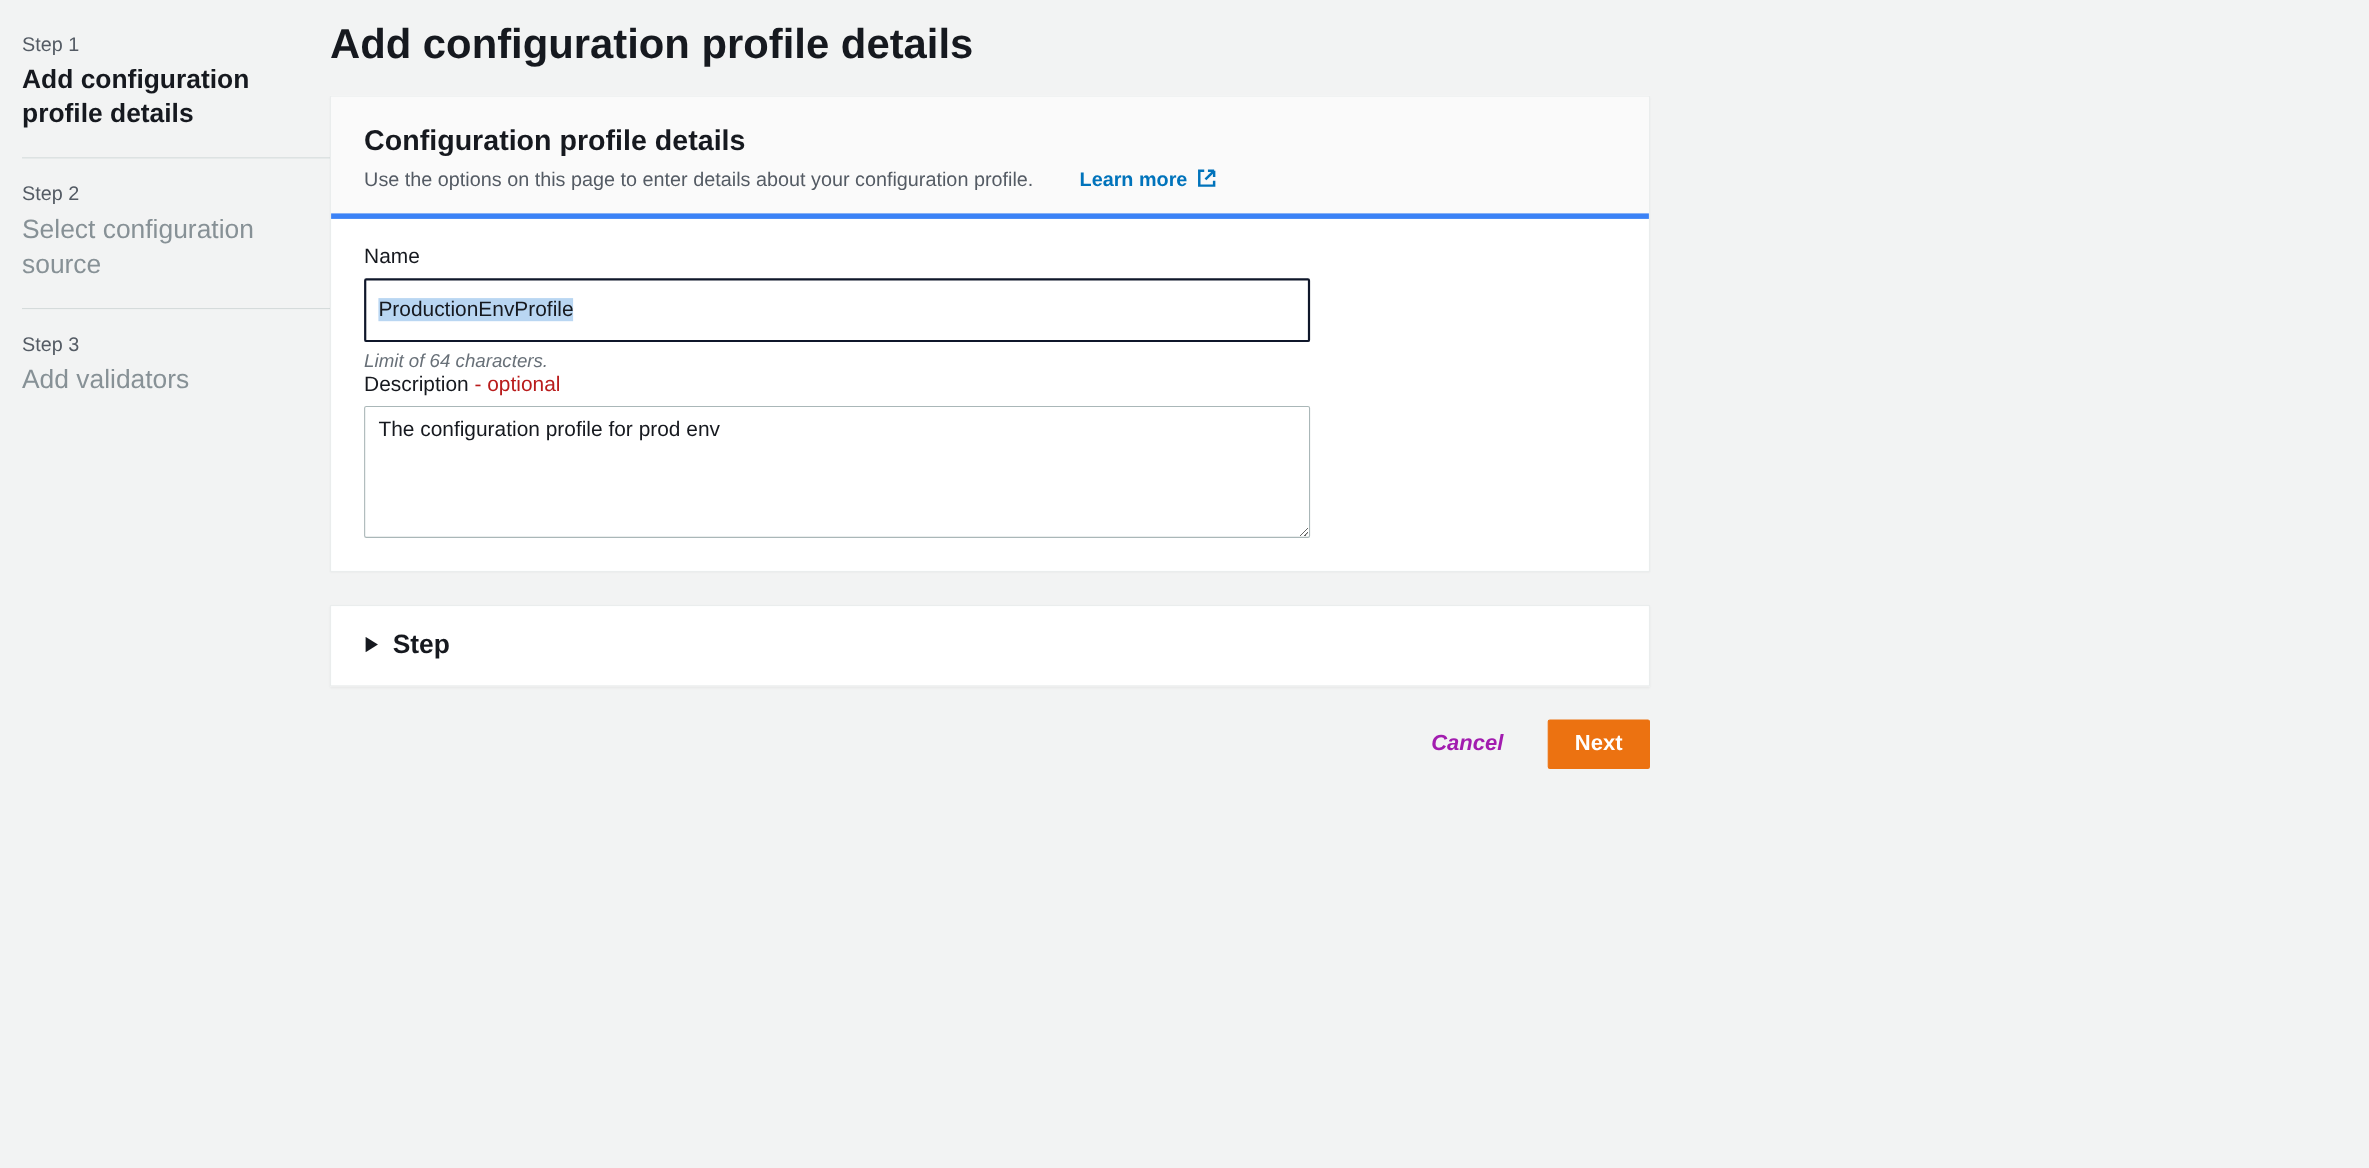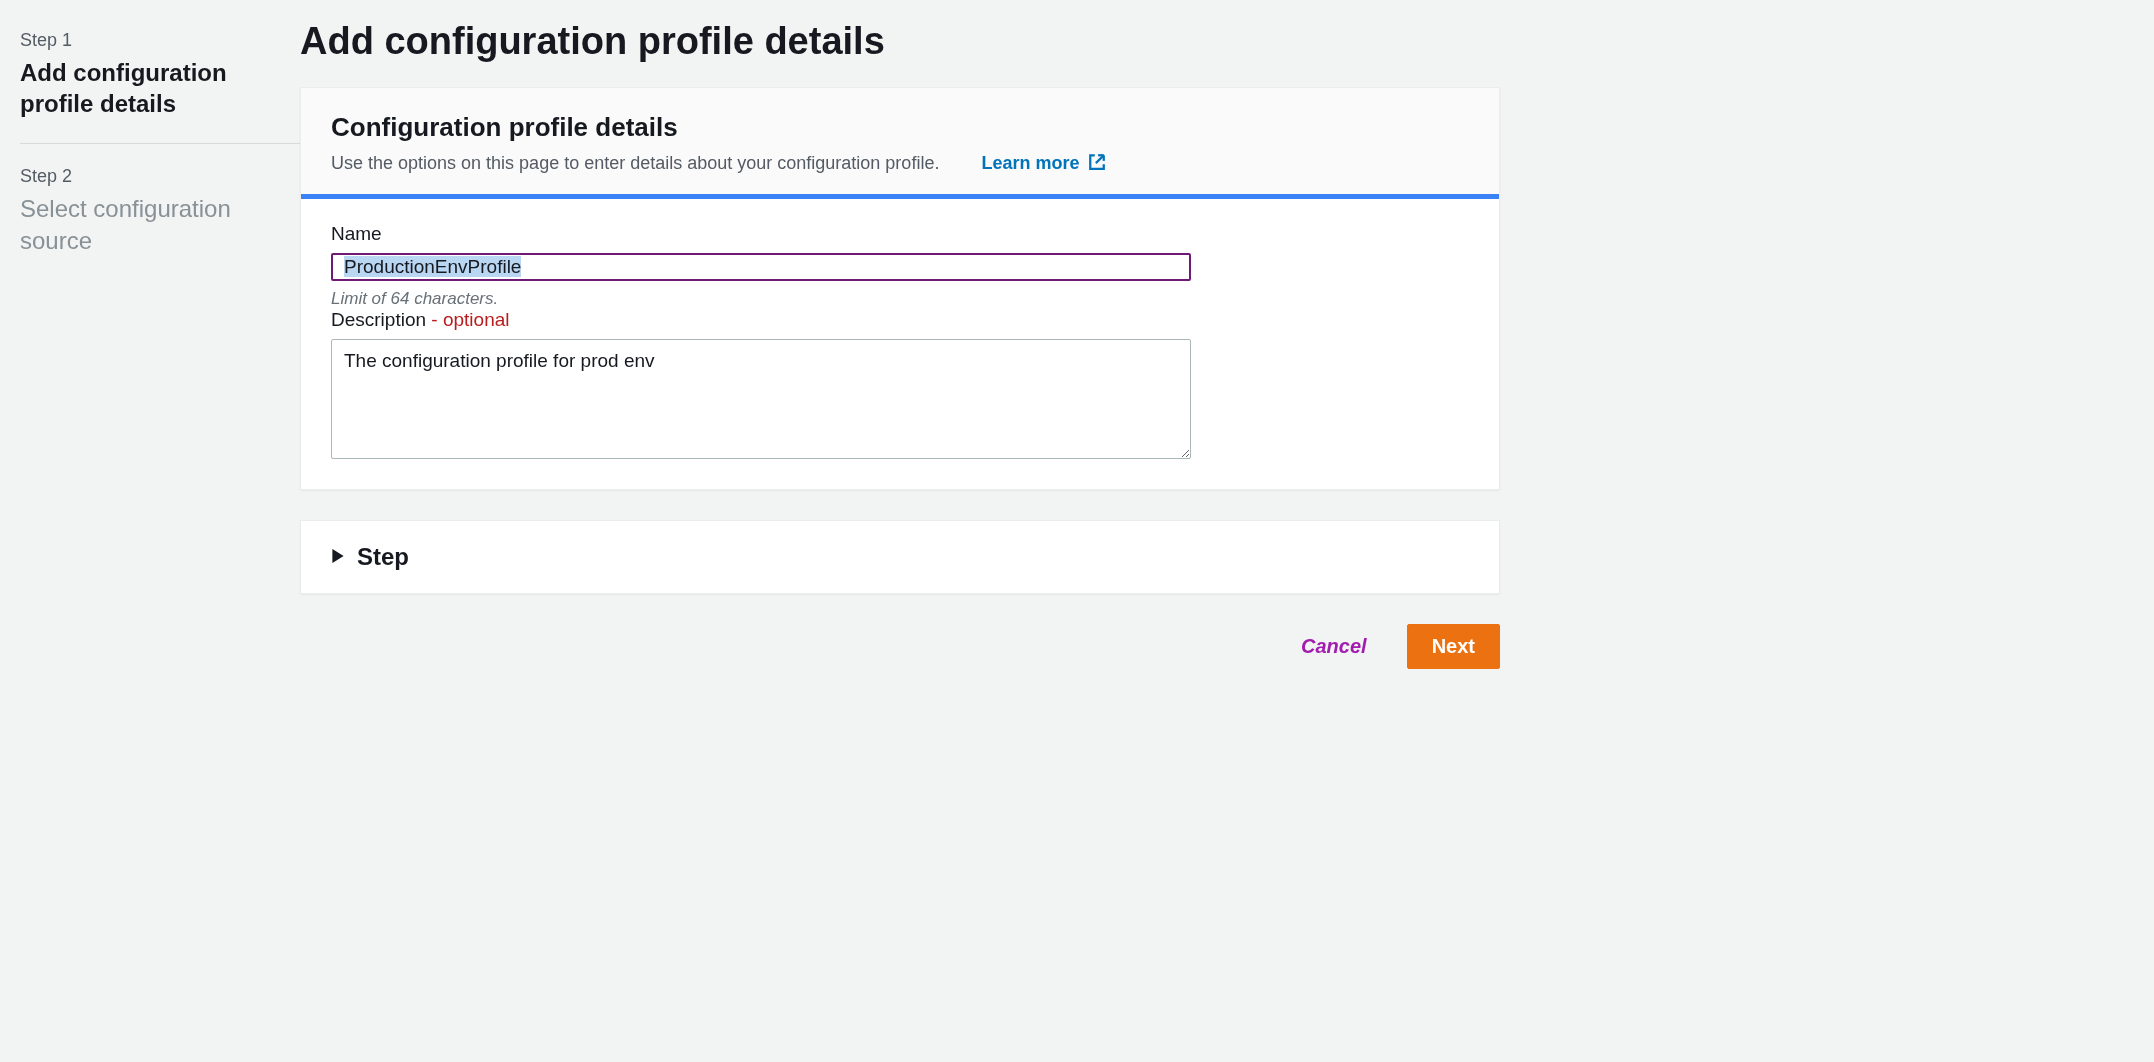--- a/index.html
+++ b/index.html
@@ -94,22 +94,22 @@
     display: block;
     padding: 8px 12px;
     font-size: 19px;
     border: 1px solid #aab7b8;
     border-radius: 2px;
     background: #fff;
     color: #16191f;
     font-family: inherit;
   }
   .text-input.focused {
-    border: 2px solid #701a75;
-    padding: 1px 11px;
+    border: 2px solid #0f172a;
+    padding: 16px 11px;
   }
   .hilite {
     background: #b9d6f2;
   }
   .helper {
     font-size: 17px;
     color: #687078;
     margin-top: 8px;
     font-style: italic;
   }
@@ -163,20 +163,24 @@
 
 <div class="layout">
   <nav class="sidebar">
     <div class="step active">
       <div class="step-num">Step 1</div>
       <div class="step-title">Add configuration profile details</div>
     </div>
     <div class="step">
       <div class="step-num">Step 2</div>
       <div class="step-title">Select configuration source</div>
+    </div>
+    <div class="step">
+      <div class="step-num">Step 3</div>
+      <div class="step-title">Add validators</div>
     </div>
   </nav>
 
   <main class="main">
     <h1>Add configuration profile details</h1>
 
     <section class="panel">
       <div class="panel-header">
         <h2>Configuration profile details</h2>
         <p>

